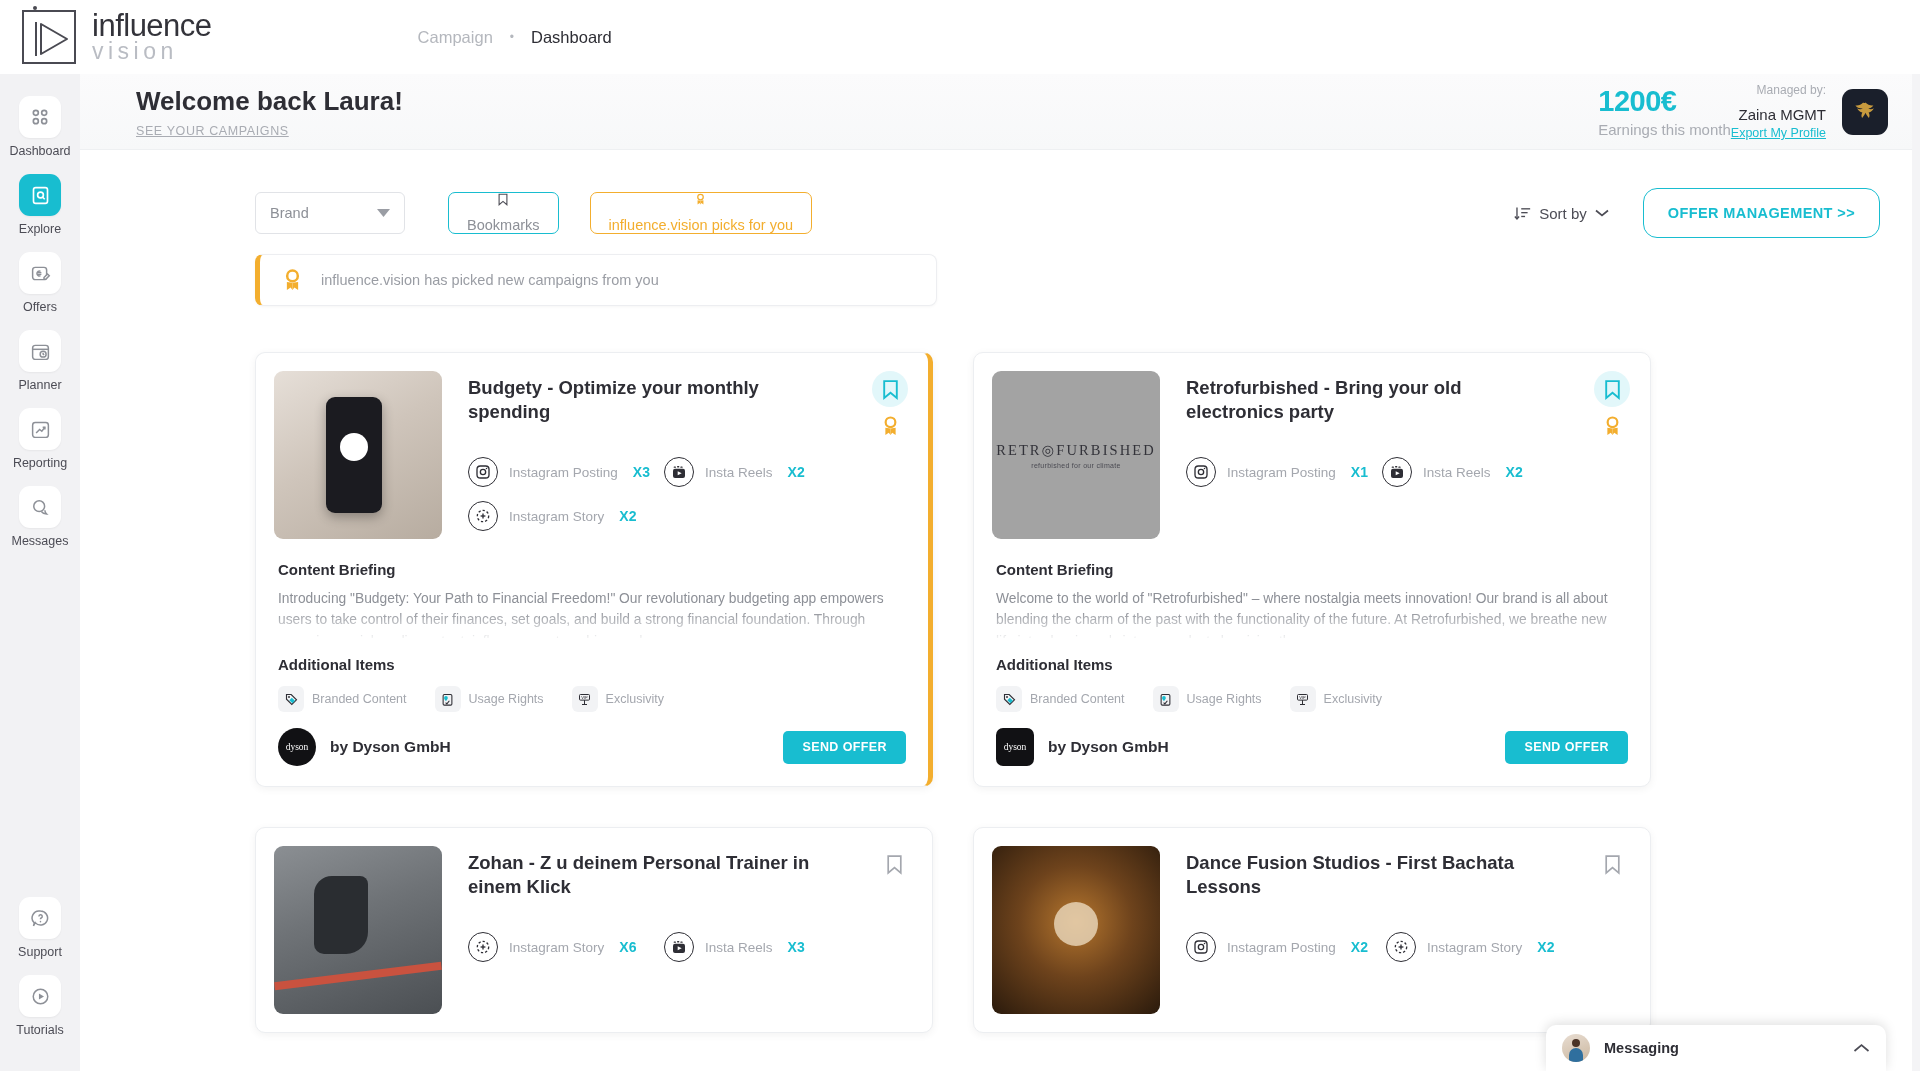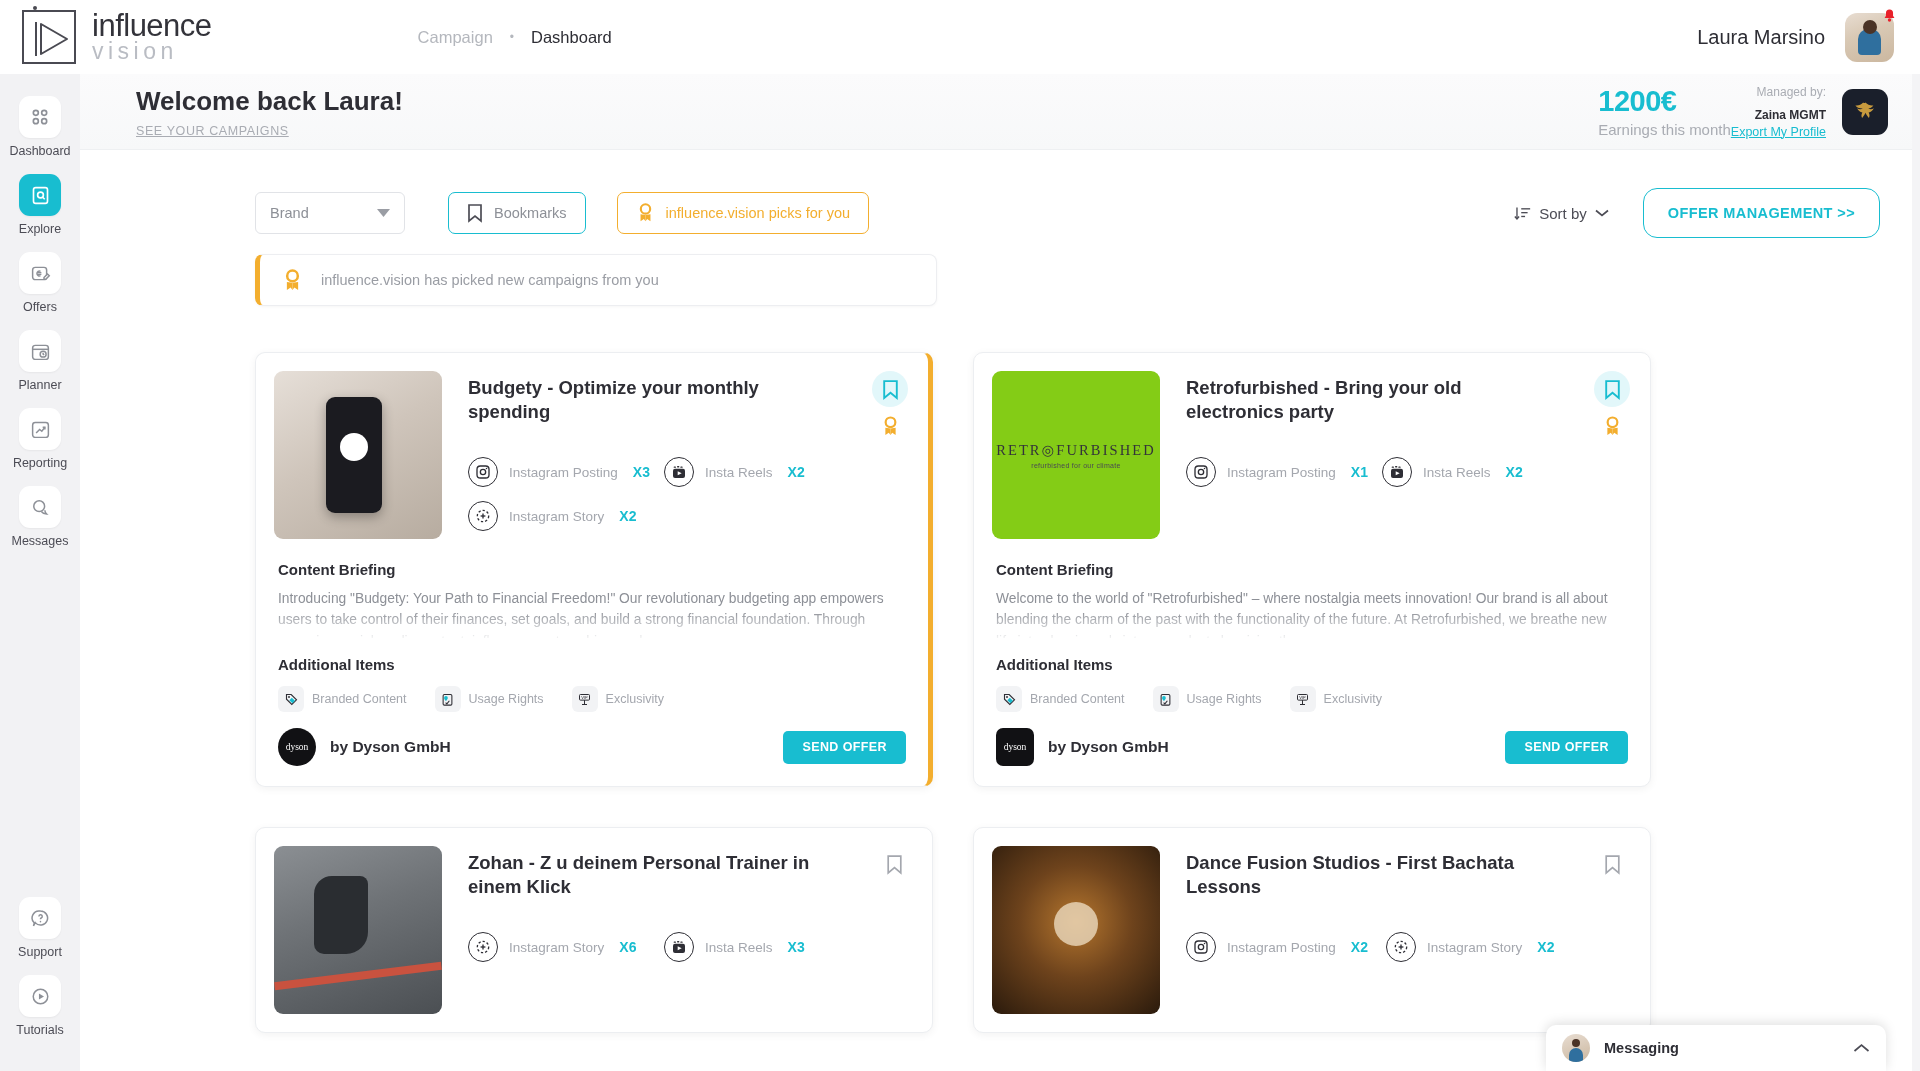--- a/index.html
+++ b/index.html
@@ -93,21 +93,21 @@
   .welcome-left .w-title { font-size: 26px; font-weight: 700; color: #2e2e35; }
   .welcome-left .w-sub {
     font-size: 12.5px; color: #a9acb3; letter-spacing: 0.6px;
     margin-top: 7px; text-decoration: underline; cursor: pointer;
   }
   .welcome-right { margin-left: auto; display: flex; align-items: center; }
   .earn-val { font-size: 29px; font-weight: 700; color: #18bdd0; letter-spacing: -0.5px; }
   .earn-lbl { font-size: 15px; color: #a9acb3; margin-top: 3px; }
   .managed { text-align: right; }
   .managed .m1 { font-size: 12px; color: #a9acb3; }
-  .managed .m2 { font-size: 12px; color: #2e2e35; font-weight: 700; margin-top: 9px; }
+  .managed .m2 { font-size: 15px; color: #2e2e35; font-weight: 400; margin-top: 9px; }
   .managed .m3 {
     font-size: 12.5px; color: #18bdd0; text-decoration: underline;
     margin-top: 3px; cursor: pointer;
   }
   .mgmt-logo {
     width: 46px; height: 46px; border-radius: 11px; margin-left: 16px;
     background: #1a1f2b; display: flex; align-items: center; justify-content: center;
   }
 
   
@@ -115,21 +115,21 @@
     display: flex; align-items: center; padding: 30px 40px 0 175px; height: 96px;
   }
   .select-brand {
     width: 150px; height: 42px; border: 1px solid #e1e3e7; border-radius: 6px;
     background: #fff; display: flex; align-items: center; padding: 0 14px;
     font-size: 14.5px; color: #8d9097; cursor: pointer;
   }
   .select-brand .caret { margin-left: auto; }
   .btn-outline {
     height: 42px; border-radius: 7px; background: #fff; display: flex;
-    align-items: center; gap: 11px; padding: 0 18px; font-size: 14.5px; cursor: pointer;
+    align-items: center; gap: 11px; padding: 0 18px; font-size: 14.5px; cursor: pointer; flex-direction: column;
   }
   .btn-bookmarks { border: 1.6px solid #18bdd0; color: #8d9097; margin-left: 43px; }
   .btn-picks { border: 1.6px solid #f3ae2e; color: #f3ae2e; margin-left: 31px; }
   .sortby {
     margin-left: auto; display: flex; align-items: center; gap: 8px;
     font-size: 15px; color: #4c4c55; cursor: pointer; margin-right: 34px;
   }
   .btn-offer-mgmt {
     height: 50px; border: 1.6px solid #18bdd0; border-radius: 14px; background: #fff;
     color: #18bdd0; font-size: 14.5px; font-weight: 700; letter-spacing: 0.4px;
@@ -163,21 +163,21 @@
   .thumb-budgety::before {
     content: ""; position: absolute; left: 52px; top: 26px; width: 56px; height: 116px;
     background: #1b1b20; border-radius: 9px;
     box-shadow: 0 4px 12px rgba(0,0,0,0.3);
   }
   .thumb-budgety::after {
     content: ""; position: absolute; left: 66px; top: 62px; width: 28px; height: 28px;
     background: #fff; border-radius: 50%;
   }
   .thumb-retro {
-    background: #84cc16; display: flex; flex-direction: column;
+    background: #a3a3a3; display: flex; flex-direction: column;
     align-items: center; justify-content: center;
   }
   .retro-logo { font-family: "Liberation Serif", serif; font-size: 14.5px; letter-spacing: 2.1px; color: #33333a; }
   .retro-sub { font-size: 7px; color: #4a4a52; margin-top: 3px; letter-spacing: 0.3px; }
   .thumb-runner { background: linear-gradient(160deg,#8b8f93 0%,#6f7377 40%,#4b4f53 100%); }
   .thumb-runner::before {
     content: ""; position: absolute; left: 0; bottom: 34px; width: 168px; height: 8px;
     background: #c9523f; transform: rotate(-7deg);
   }
   .thumb-runner::after {
@@ -290,30 +290,20 @@
       <div class="l2">vision</div>
     </div>
   </div>
 
   <div class="breadcrumb">
     <span class="bc-muted">Campaign</span>
     <span class="bc-dot">•</span>
     <span class="bc-active">Dashboard</span>
   </div>
 
-  <div class="user-area">
-    <span class="user-name">Laura Marsino</span>
-    <div class="avatar-top">
-      <div class="img"></div>
-      <svg class="bell" viewBox="0 0 24 24">
-        <path d="M12 2a5 5 0 0 0-5 5v4l-2 3h14l-2-3V7a5 5 0 0 0-5-5z" fill="#e8202a"></path>
-        <circle cx="12" cy="17" r="2.4" fill="#e8202a"></circle>
-      </svg>
-    </div>
-  </div>
 </div>
 
 <div class="sidebar">
   <div class="nav-item">
     <div class="nav-icon">
       <svg width="20" height="20" viewBox="0 0 24 24" fill="none" stroke="#8d9097" stroke-width="2">
         <circle cx="7" cy="7" r="3"></circle>
           <circle cx="17" cy="7" r="3"></circle>
           <circle cx="7" cy="17" r="3"></circle>
           <circle cx="17" cy="17" r="3"></circle>

